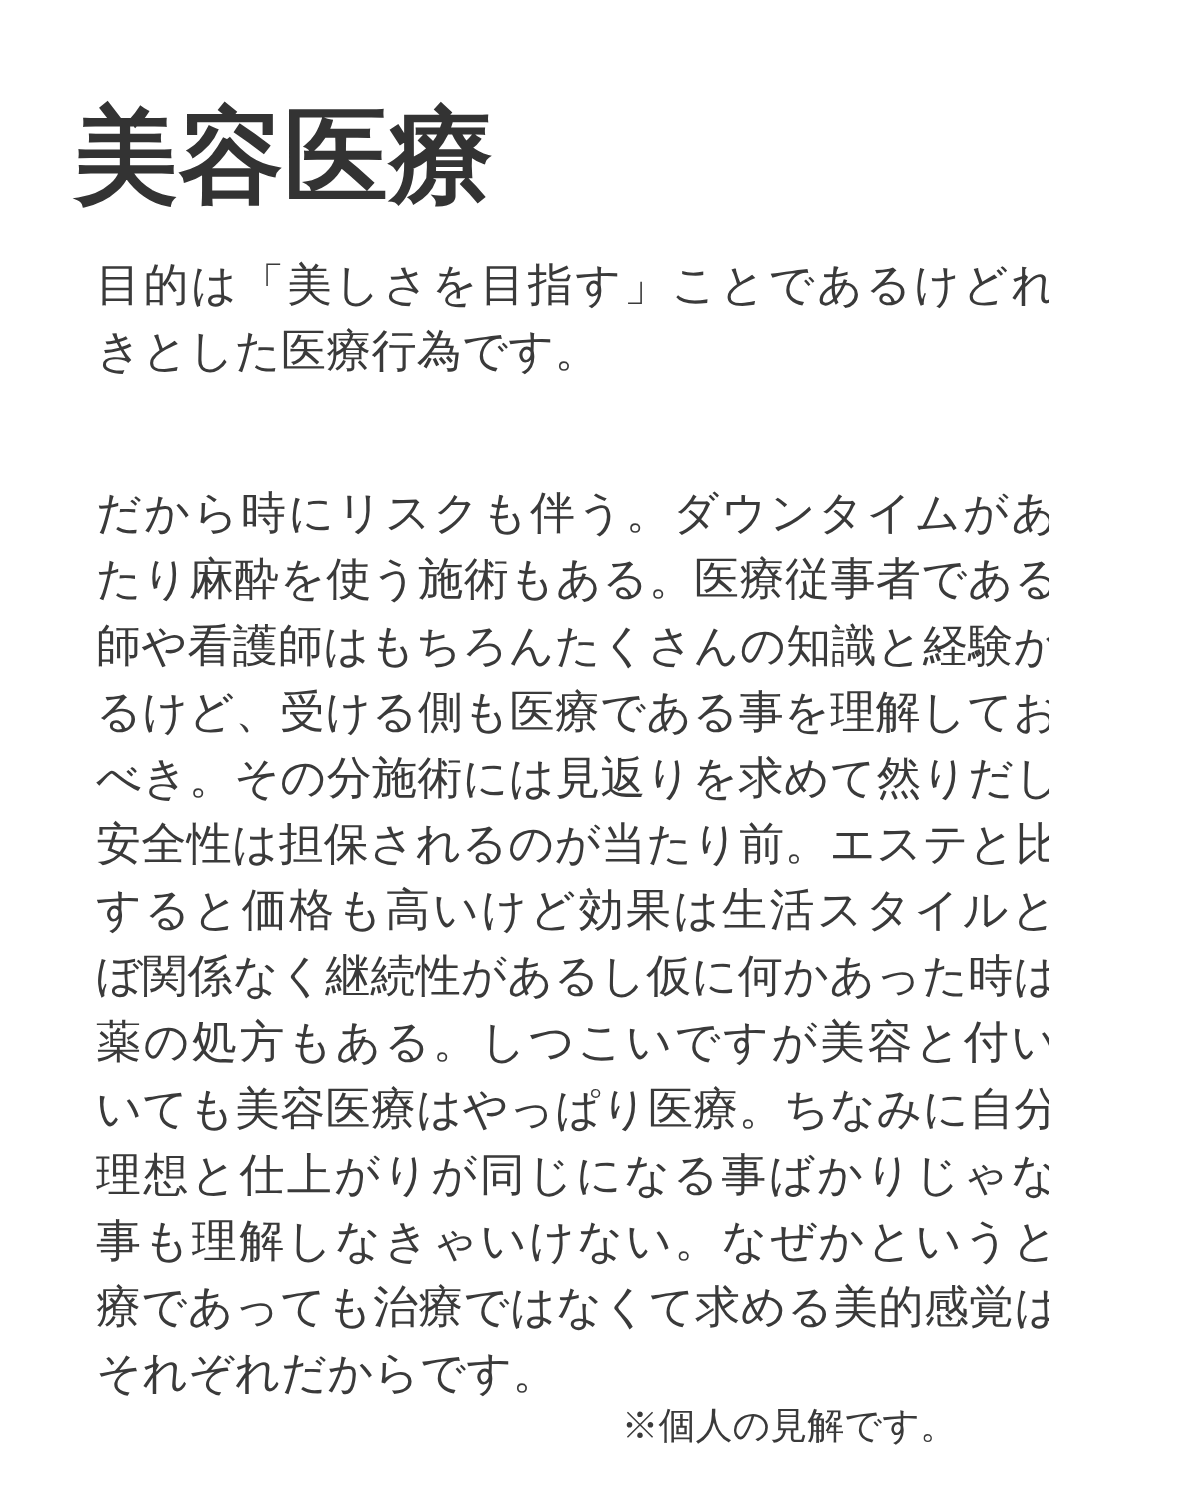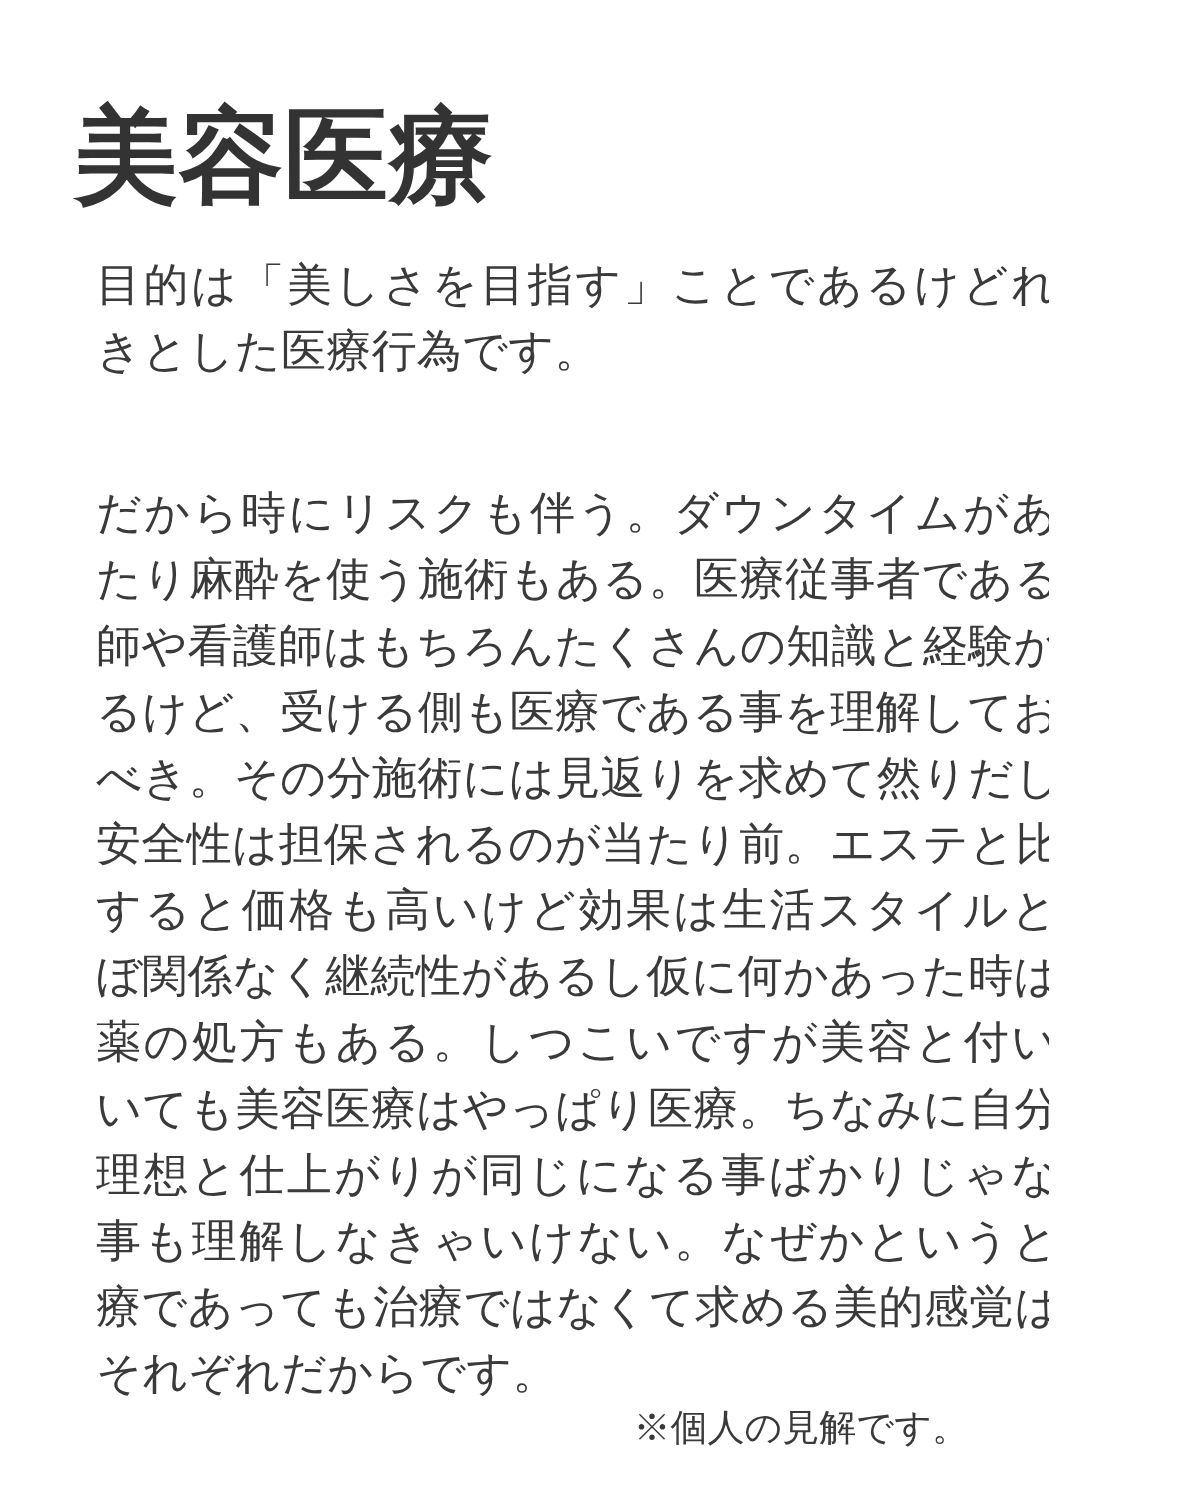--- a/index.html
+++ b/index.html
@@ -55,23 +55,23 @@
     text-justify: inter-character;
     margin: 0;
   }
 
   .para.lead {
     margin-bottom: 96px;
   }
 
   .note {
     position: absolute;
-    right: 80px;
+    right: 92px;
     top: 1404px;
-    font-family: Liberation Sans, sans-serif;
+    font-family: Liberation Mono, monospace;
     font-size: 37px;
     line-height: 1.3;
     color: #3a3a3a;
     white-space: nowrap;
   }
 </style>
 </head>
 <body>
 
 <div class="page">

